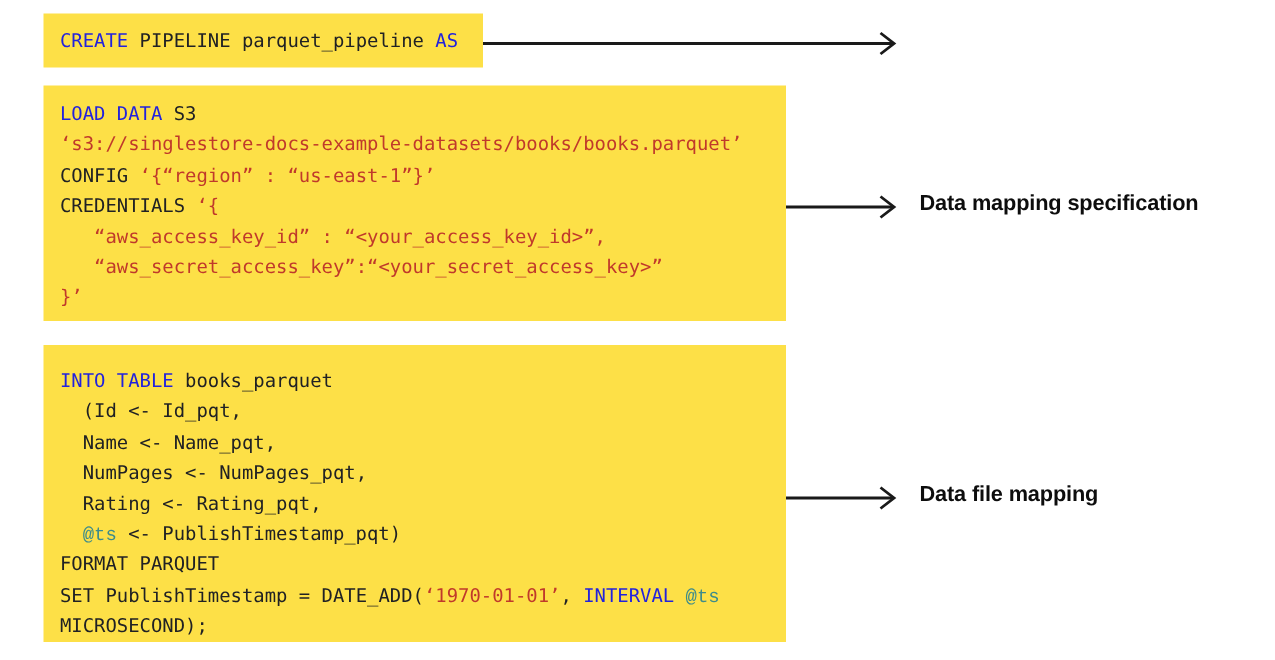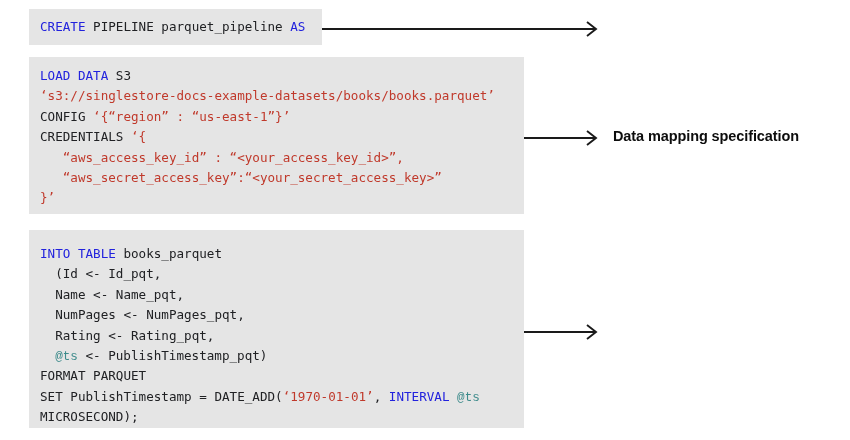--- a/index.html
+++ b/index.html
@@ -17,21 +17,21 @@
   }
 
   .diagram {
     position: absolute;
     inset: 0;
   }
 
   
   .code-block {
     position: absolute;
-    background: #e5e5e5;
+    background: #fde047;
     box-sizing: border-box;
     font-family: "DejaVu Sans Mono", "Liberation Mono", monospace;
     font-size: 12.6px;
     line-height: 20.4px;
     color: #202124;
     white-space: pre;
     padding: 8px 10px 8px 11px;
   }
 
   #block-declaration {
@@ -122,14 +122,15 @@
 
   <div class="annotation" id="label-source">Data mapping specification</div>
 
   <div class="code-block" id="block-mapping"><span class="code-line"><span class="kw">INTO TABLE</span><span class="pln"> books_parquet</span></span><span class="code-line"><span class="pln">  (Id &lt;- Id_pqt,</span></span><span class="code-line"><span class="pln">  Name &lt;- Name_pqt,</span></span><span class="code-line"><span class="pln">  NumPages &lt;- NumPages_pqt,</span></span><span class="code-line"><span class="pln">  Rating &lt;- Rating_pqt,</span></span><span class="code-line"><span class="pln">  </span><span class="var">@ts</span><span class="pln"> &lt;- PublishTimestamp_pqt)</span></span><span class="code-line"><span class="pln">FORMAT PARQUET</span></span><span class="code-line"><span class="pln">SET PublishTimestamp = DATE_ADD(</span><span class="str">‘1970-01-01’</span><span class="pln">, </span><span class="kw">INTERVAL</span><span class="pln"> </span><span class="var">@ts</span></span><span class="code-line"><span class="pln">MICROSECOND);</span></span></div>
 
   <svg class="arrow-svg" id="arrow-mapping" viewBox="0 0 80 20">
     <line class="arrow-line" x1="0" y1="10" x2="71" y2="10"></line>
     <polyline class="arrow-head" points="63,3 72,10 63,17"></polyline>
   </svg>
 
+  <div class="annotation" id="label-mapping">Data file mapping</div>
 
 </div>
 
 </body></html>

